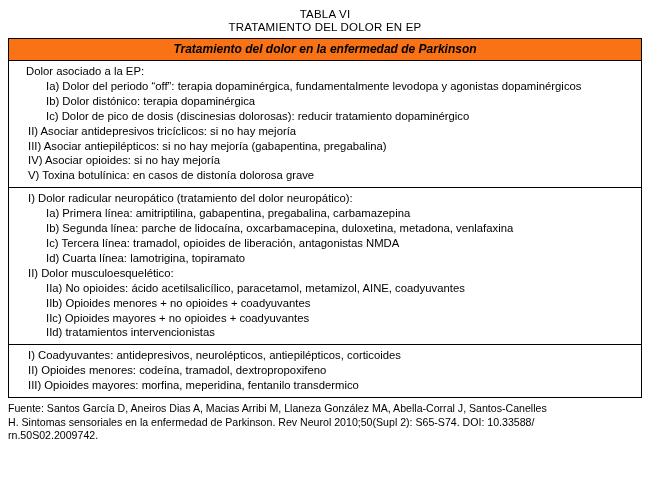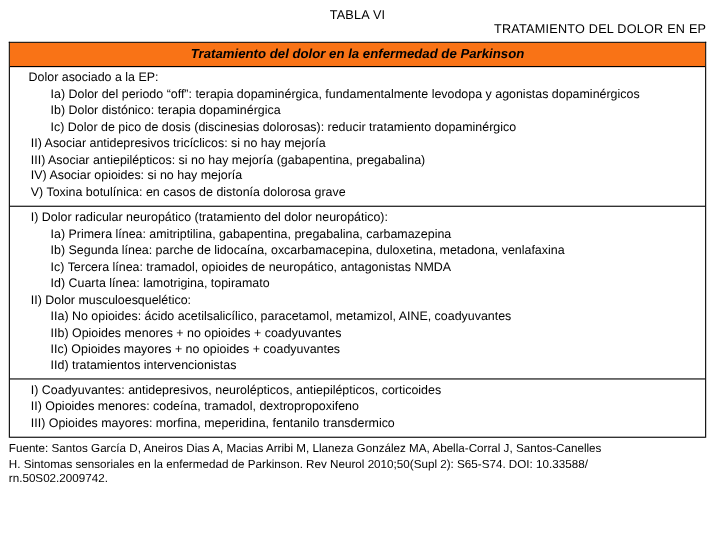--- a/index.html
+++ b/index.html
@@ -21,21 +21,21 @@
     padding: 6px 8px 4px 8px;
     border-radius: 13px;
   }
   .table-label {
     text-align: center;
     font-size: 11.5px;
     letter-spacing: 0.2px;
     margin: 2px 0 1px 0;
   }
   .table-title {
-    text-align: right;
+    text-align: center;
     font-size: 11.5px;
     letter-spacing: 0.2px;
     margin: 0 0 5px 0;
   }
   .table-box {
     border: 1px solid #000000;
     border-bottom: none;
   }
   .header-band {
     background: #f97316;
@@ -84,21 +84,21 @@
           <div class="line lvl2">Ic) Dolor de pico de dosis (discinesias dolorosas): reducir tratamiento dopaminérgico</div>
           <div class="line lvl1">II) Asociar antidepresivos tricíclicos: si no hay mejoría</div>
           <div class="line lvl1">III) Asociar antiepilépticos: si no hay mejoría (gabapentina, pregabalina)</div>
           <div class="line lvl1">IV) Asociar opioides: si no hay mejoría</div>
           <div class="line lvl1">V) Toxina botulínica: en casos de distonía dolorosa grave</div>
         </div>
         <div class="section">
           <div class="line lvl1">I) Dolor radicular neuropático (tratamiento del dolor neuropático):</div>
           <div class="line lvl2">Ia) Primera línea: amitriptilina, gabapentina, pregabalina, carbamazepina</div>
           <div class="line lvl2">Ib) Segunda línea: parche de lidocaína, oxcarbamacepina, duloxetina, metadona, venlafaxina</div>
-          <div class="line lvl2">Ic) Tercera línea: tramadol, opioides de neuropático, antagonistas NMDA</div>
+          <div class="line lvl2">Ic) Tercera línea: tramadol, opioides de liberación, antagonistas NMDA</div>
           <div class="line lvl2">Id) Cuarta línea: lamotrigina, topiramato</div>
           <div class="line lvl1">II) Dolor musculoesquelético:</div>
           <div class="line lvl2">IIa) No opioides: ácido acetilsalicílico, paracetamol, metamizol, AINE, coadyuvantes</div>
           <div class="line lvl2">IIb) Opioides menores + no opioides + coadyuvantes</div>
           <div class="line lvl2">IIc) Opioides mayores + no opioides + coadyuvantes</div>
           <div class="line lvl2">IId) tratamientos intervencionistas</div>
         </div>
         <div class="section">
           <div class="line lvl1">I) Coadyuvantes: antidepresivos, neurolépticos, antiepilépticos, corticoides</div>
           <div class="line lvl1">II) Opioides menores: codeína, tramadol, dextropropoxifeno</div>

